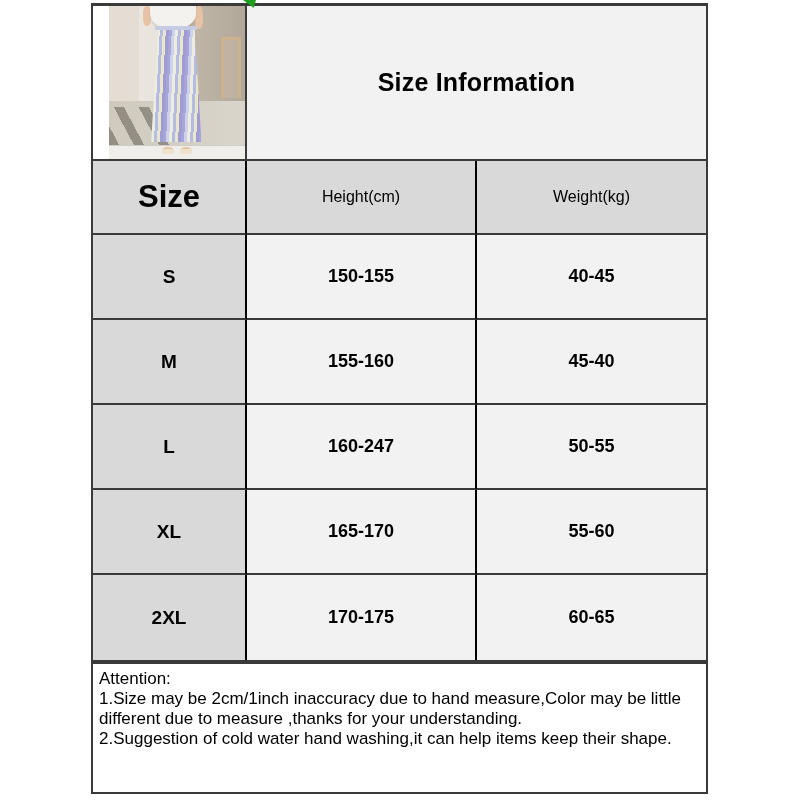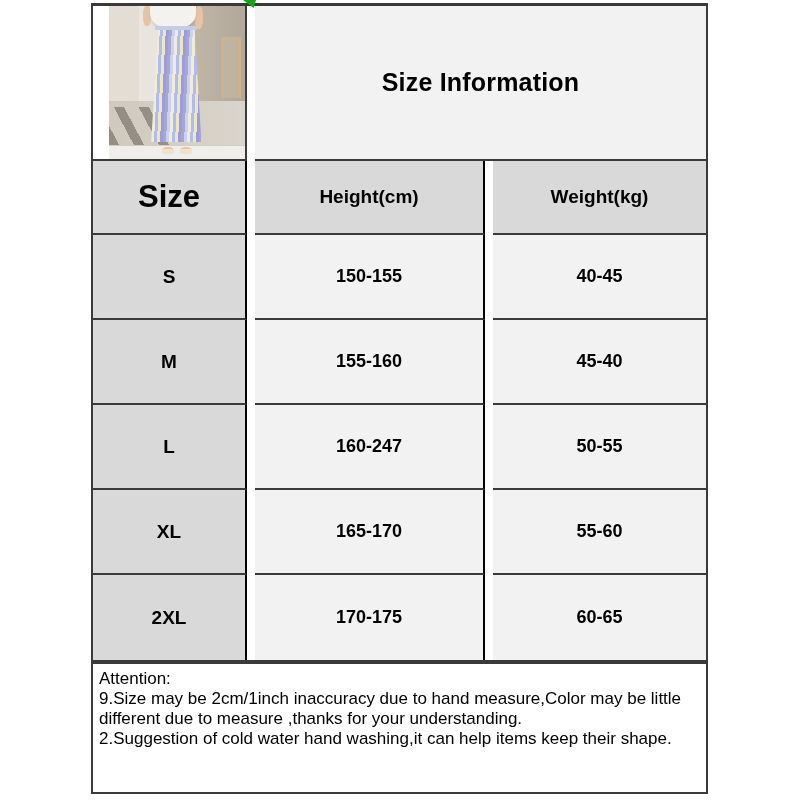--- a/index.html
+++ b/index.html
@@ -3,33 +3,33 @@
 <meta charset="utf-8">
 <style>
   * { margin:0; padding:0; box-sizing:border-box; }
   html,body { width:800px; height:800px; background:#ffffff; overflow:hidden;
               font-family:"Liberation Sans","DejaVu Sans",sans-serif; color:#000; }
   .sheet { position:relative; width:800px; height:800px; background:#fff; }
 
   
   .size-table { position:absolute; left:91px; top:3px; width:617px;
                 border:2px solid #3a3a3a; border-top-width:3px; background:#fff; }
-  .trow  { display:grid;gap:8px; }
+  .trow  { display:grid; }
   .trow-photo  { grid-template-columns:154px 1fr; height:155px; }
   .trow-header { grid-template-columns:154px 230px 1fr; height:74px; }
   .trow-data   { grid-template-columns:154px 230px 1fr; height:85px; }
   .cell { border-right:2px solid #000000; border-bottom:2px solid #3a3a3a;
           display:flex; align-items:center; justify-content:center; }
   .cell.last-col { border-right:none; }
   .trow-last .cell { border-bottom:none; }
   .bg-gray  { background:#d9d9d9; }
   .bg-light { background:#f2f2f2; }
   .title-cell { font-size:25px; font-weight:bold; letter-spacing:0.2px; }
   .size-head  { font-size:31px; font-weight:bold; }
-  .col-head   { font-size:19px; font-weight:bold; }
+  .col-head   { font-size:16px; font-weight:normal; }
   .size-label { font-size:19px; font-weight:bold; }
   .data-val   { font-size:18px; font-weight:bold; }
 
   
   .photo-cell { position:relative; background:#fff; border-right:2px solid #3a3a3a;
                 border-bottom:2px solid #3a3a3a; overflow:hidden; }
   .photo { position:absolute; left:16px; top:0; right:0; bottom:0; overflow:hidden;
            background:linear-gradient(90deg,#e3ddd3 0%,#e3ddd3 22%,#eae6df 22%,#e7e3dc 57%,#c2b8aa 57%,#b2a89a 100%); }
   .door-line   { position:absolute; left:56%; top:0; width:2px; height:66%; background:#9a9184; }
   .door-handle { position:absolute; left:60%; top:42%; width:3px; height:8px; background:#6b6258; border-radius:1px; }
@@ -122,18 +122,18 @@
       <div class="cell bg-gray size-label">2XL</div>
       <div class="cell bg-light data-val">170-175</div>
       <div class="cell last-col bg-light data-val">60-65</div>
     </div>
   </div>
 
   <div class="green-marker"></div>
 
   <div class="attention-box">
     <div>Attention:</div>
-    <div>9.Size may be 2cm/1inch inaccuracy due to hand measure,Color may be little</div>
+    <div>1.Size may be 2cm/1inch inaccuracy due to hand measure,Color may be little</div>
     <div>different due to measure ,thanks for your understanding.</div>
     <div>2.Suggestion of cold water hand washing,it can help items keep their shape.</div>
   </div>
 
 </div>
 
 </body></html>

